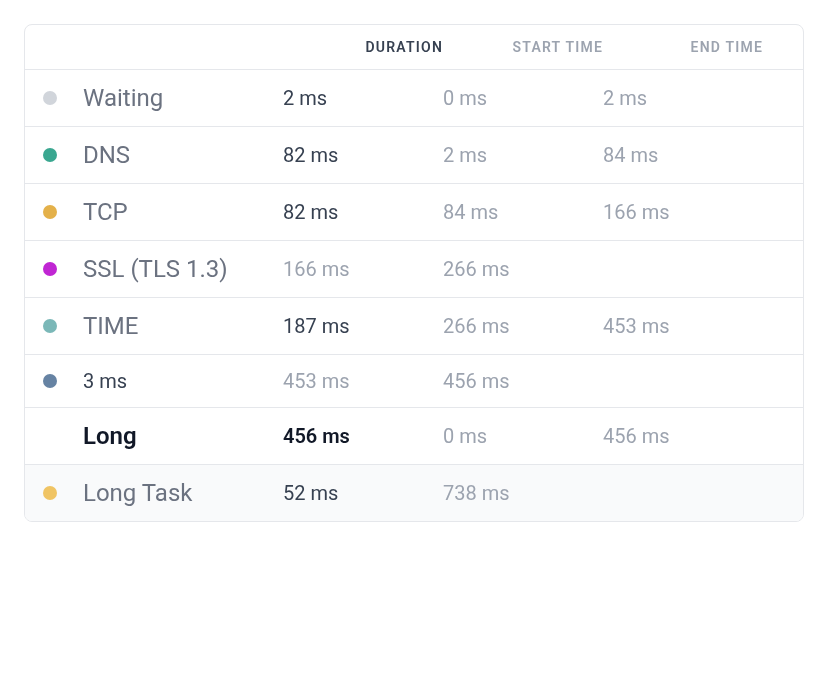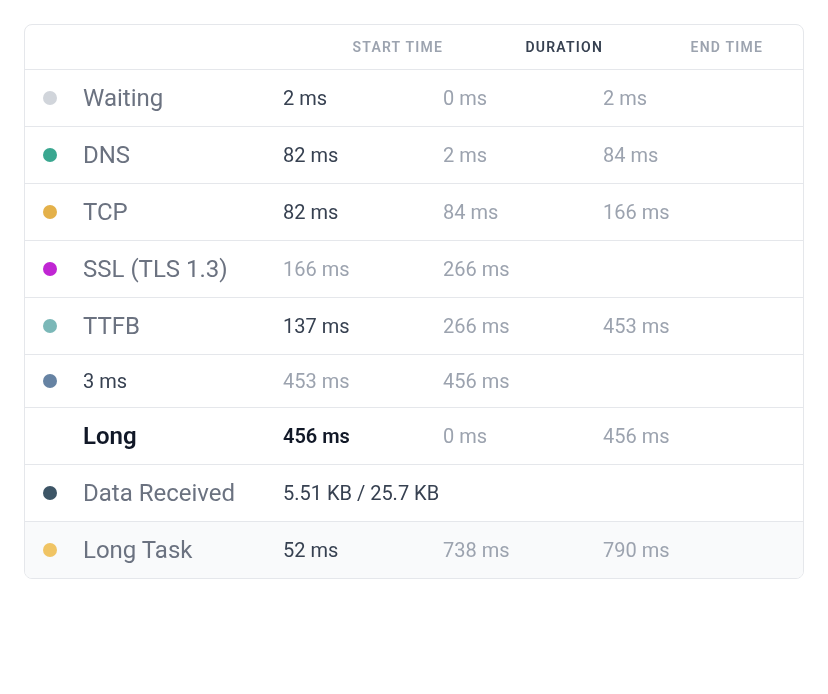--- a/index.html
+++ b/index.html
@@ -83,22 +83,22 @@
     }
   </style>
 </head>
 <body>
 
 <div class="card">
 
   <div class="row header-row">
     <span></span>
     <span></span>
+    <span class="col-header duration">DURATION</span>
     <span class="col-header">START TIME</span>
-    <span class="col-header duration">DURATION</span>
     <span class="col-header">END TIME</span>
   </div>
 
   <div class="row">
     <span class="dot" style="background:#d1d5db"></span>
     <span class="label">Waiting</span>
     <span class="value duration">2 ms</span>
     <span class="value muted">0 ms</span>
     <span class="value muted">2 ms</span>
   </div>
@@ -121,48 +121,42 @@
 
   <div class="row">
     <span class="dot" style="background:#c026d3"></span>
     <span class="label">SSL (TLS 1.3)</span>
     <span class="value muted">166 ms</span>
     <span class="value muted">266 ms</span>
   </div>
 
   <div class="row">
     <span class="dot" style="background:#7bb8b8"></span>
-    <span class="label">TTFB</span>
-    <span class="value duration">137 ms</span>
+    <span class="label">TIME</span>
+    <span class="value duration">187 ms</span>
     <span class="value muted">266 ms</span>
     <span class="value muted">453 ms</span>
   </div>
 
   <div class="row">
     <span class="dot" style="background:#6683a3"></span>
     <span class="value duration">3 ms</span>
     <span class="value muted">453 ms</span>
     <span class="value muted">456 ms</span>
   </div>
 
   <div class="row total-row">
     <span></span>
     <span class="label">Long</span>
     <span class="value duration">456 ms</span>
     <span class="value muted">0 ms</span>
     <span class="value muted">456 ms</span>
   </div>
 
-  <div class="row data-row">
-    <span class="dot" style="background:#3d5566"></span>
-    <span class="label">Data Received</span>
-    <span class="data-value">5.51 KB / 25.7 KB</span>
-  </div>
 
   <div class="row longtask-row">
     <span class="dot" style="background:#f0c464"></span>
     <span class="label">Long Task</span>
     <span class="value duration">52 ms</span>
     <span class="value muted">738 ms</span>
-    <span class="value muted">790 ms</span>
   </div>
 
 </div>
 
 </body></html>

